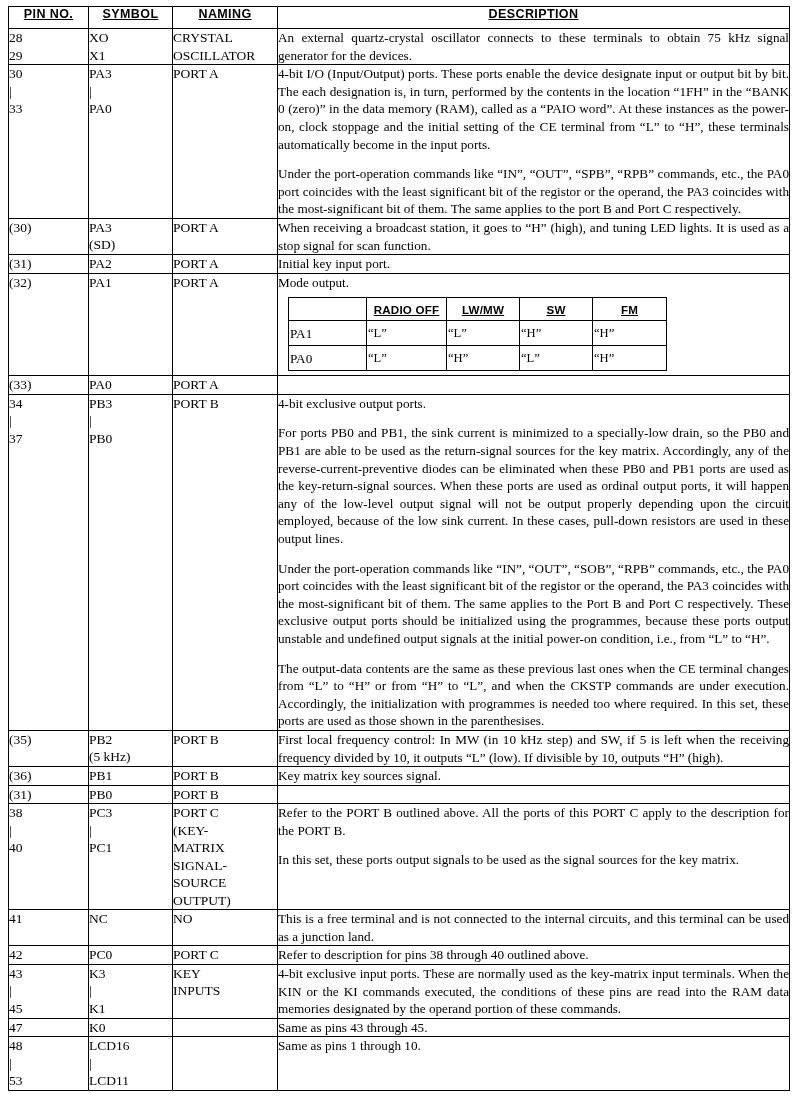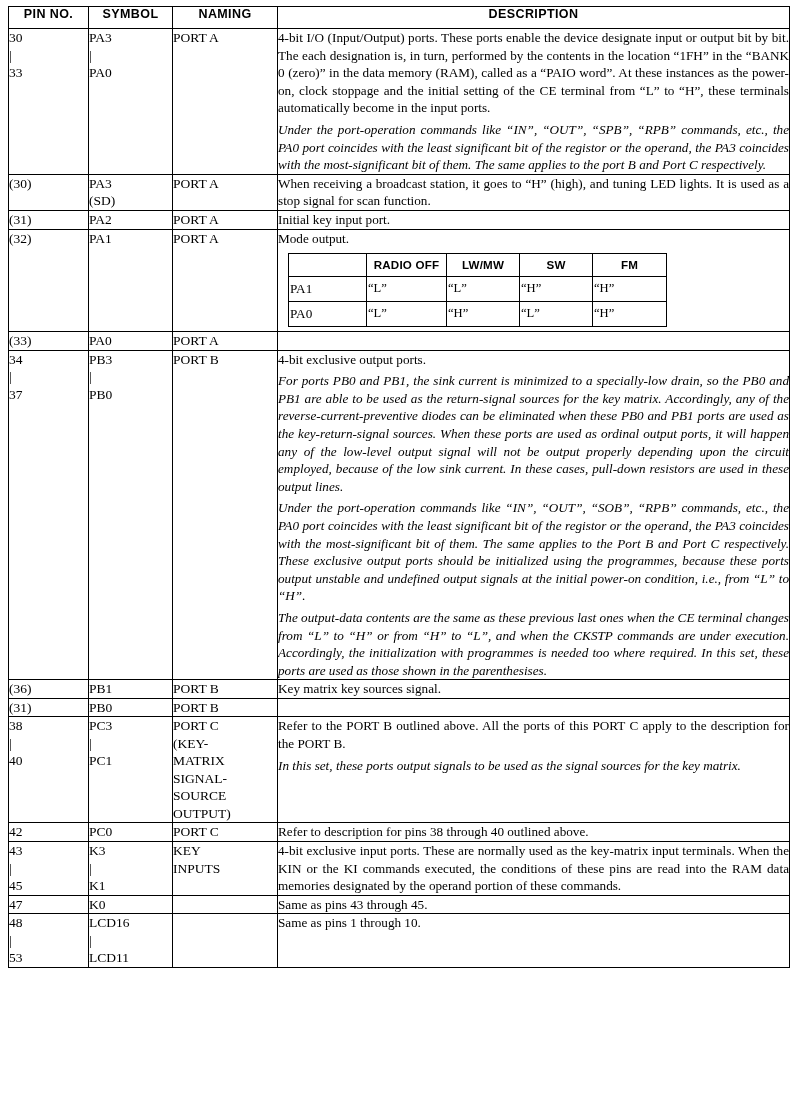--- a/index.html
+++ b/index.html
@@ -37,20 +37,21 @@
   }
   thead th {
     font-family: "Liberation Sans", "DejaVu Sans", sans-serif;
     font-weight: bold;
     font-size: 12.5px;
     letter-spacing: 0.4px;
     text-align: center;
     padding: 5px 0 5px 0;
     height: 21px;
     border-bottom: 1.6px solid #000 !important;
+    text-decoration: underline;
   }
   col.c-pin   { width: 80px; }
   col.c-sym   { width: 84px; }
   col.c-name  { width: 105px; }
   col.c-desc  { width: auto; }
 
   td.pin, td.sym, td.nam {
     font-size: 13.5px;
     line-height: 17.5px;
     padding: 4px 0 5px 10px;
@@ -60,21 +61,21 @@
   td.nam { padding-left: 18px; }
   td.desc {
     font-size: 13.2px;
     line-height: 17.6px;
     padding: 4px 9px 6px 9px;
     text-align: justify;
     text-justify: inter-word;
     hyphens: manual;
   }
   td.desc p { margin: 0; }
-  td.desc p + p { margin-top: 4px; font-style: italic; }
+  td.desc p + p { margin-top: 12px; }
 
   
   table.modetable {
     border-collapse: collapse;
     table-layout: fixed;
     margin: 6px 0 4px 10px;
     width: 378px;
     border: 1.3px solid #000;
   }
   table.modetable th, table.modetable td {
@@ -116,20 +117,31 @@
     </colgroup>
     <thead>
       <tr>
         <th>PIN NO.</th>
         <th>SYMBOL</th>
         <th>NAMING</th>
         <th>DESCRIPTION</th>
       </tr>
     </thead>
     <tbody id="tbody">
+        <tr>
+          <td class="pin">28
+29</td>
+          <td class="sym">XO
+X1</td>
+          <td class="nam">CRYSTAL
+OSCILLATOR</td>
+          <td class="desc">
+            <p>An external quartz-crystal oscillator connects to these terminals to obtain 75 kHz signal generator for the devices.</p>
+          </td>
+        </tr>
         <tr>
           <td class="pin">30
 |
 33</td>
           <td class="sym">PA3
 |
 PA0</td>
           <td class="nam">PORT A</td>
           <td class="desc">
             <p>4-bit I/O (Input/Output) ports. These ports enable the device designate input or output bit by bit. The each designation is, in turn, performed by the contents in the location “1FH” in the “BANK 0 (zero)” in the data memory (RAM), called as a “PAIO word”.   At these instances as the power-on, clock stoppage and the initial setting of the CE terminal from “L” to “H”, these terminals automatically become in the input ports.</p>
@@ -210,20 +222,29 @@
 PB0</td>
           <td class="nam">PORT B</td>
           <td class="desc">
             <p>4-bit exclusive output ports.</p>
             <p>For ports PB0 and PB1, the sink current is minimized to a specially-low drain, so the PB0 and PB1 are able to be used as the return-signal sources for the key matrix. Accordingly, any of the reverse-current-preventive diodes can be eliminated when these PB0 and PB1 ports are used as the key-return-signal sources. When these ports are used as ordinal output ports, it will happen any of the low-level output signal will not be output properly depending upon the circuit employed, because of the low sink current. In these cases, pull-down resistors are used in these output lines.</p>
             <p>Under the port-operation commands like “IN”, “OUT”, “SOB”, “RPB” commands, etc., the PA0 port coincides with the least significant bit of the registor or the operand, the PA3 coincides with the most-significant bit of them. The same applies to the Port B and Port C respectively. These exclusive output ports should be initialized using the programmes, because these ports output unstable and undefined output signals at the initial power-on condition, i.e., from “L” to “H”.</p>
             <p>The output-data contents are the same as these previous last ones when the CE terminal changes from “L” to “H” or from “H” to “L”, and when the CKSTP commands are under execution. Accordingly, the initialization with programmes is needed too where required. In this set, these ports are used as those shown in the parenthesises.</p>
           </td>
         </tr>
         <tr>
+          <td class="pin">(35)</td>
+          <td class="sym">PB2
+(5 kHz)</td>
+          <td class="nam">PORT B</td>
+          <td class="desc">
+            <p>First local frequency control: In MW (in 10 kHz step) and SW, if 5 is left when the receiving frequency divided by 10, it outputs “L” (low). If divisible by 10, outputs “H” (high).</p>
+          </td>
+        </tr>
+        <tr>
           <td class="pin">(36)</td>
           <td class="sym">PB1</td>
           <td class="nam">PORT B</td>
           <td class="desc">
             <p>Key matrix key sources signal.</p>
           </td>
         </tr>
         <tr>
           <td class="pin">(31)</td>
           <td class="sym">PB0</td>
@@ -242,20 +263,28 @@
 MATRIX
 SIGNAL-
 SOURCE
 OUTPUT)</td>
           <td class="desc">
             <p>Refer to the PORT B outlined above. All the ports of this PORT C apply to the description for the PORT B.</p>
             <p>In this set, these ports output signals to be used as the signal sources for the key matrix.</p>
           </td>
         </tr>
         <tr>
+          <td class="pin">41</td>
+          <td class="sym">NC</td>
+          <td class="nam">NO</td>
+          <td class="desc">
+            <p>This is a free terminal and is not connected to the internal circuits, and this terminal can be used as a junction land.</p>
+          </td>
+        </tr>
+        <tr>
           <td class="pin">42</td>
           <td class="sym">PC0</td>
           <td class="nam">PORT C</td>
           <td class="desc">
             <p>Refer to description for pins 38 through 40 outlined above.</p>
           </td>
         </tr>
         <tr>
           <td class="pin">43
 |

